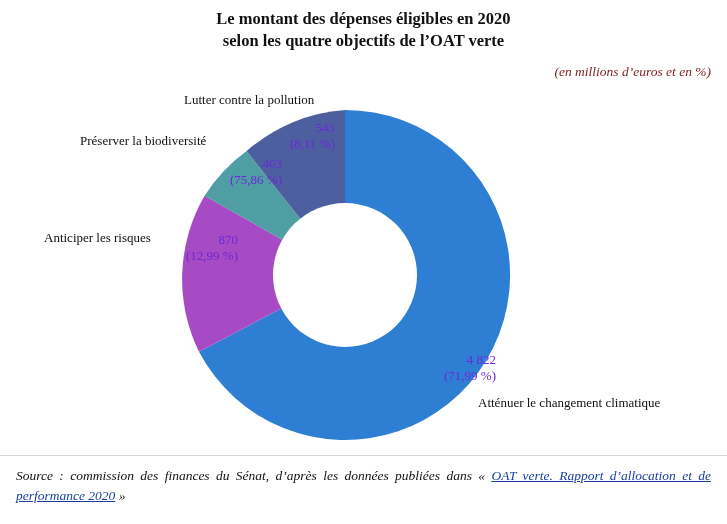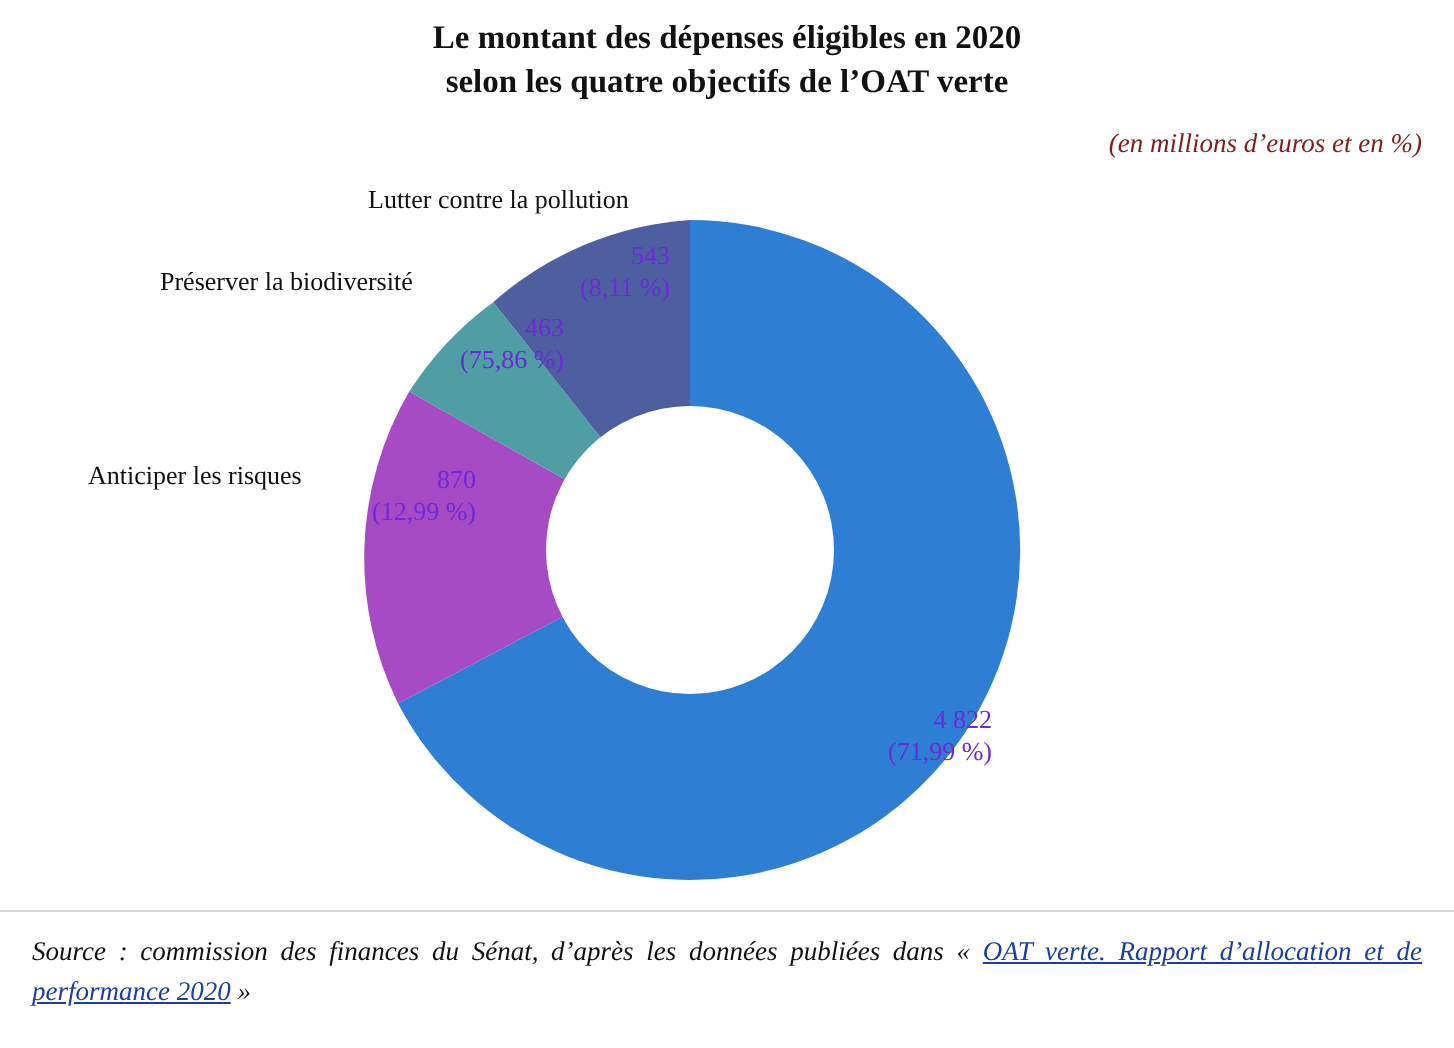--- a/index.html
+++ b/index.html
@@ -114,20 +114,21 @@
     <path fill="#4f9ea4" d="M 177 177 L 36.6 97.8 A 165 165 0 0 1 78.6 53.1 Z"></path>
 
     <path fill="#4e5fa0" d="M 177 177 L 78.6 53.1 A 165 165 0 0 1 177 12 Z"></path>
 
     <circle cx="177" cy="177" r="72" fill="#ffffff"></circle>
   </svg>
 
   <div class="lbl lbl-pollution">Lutter contre la pollution</div>
   <div class="lbl lbl-biodiv">Préserver la biodiversité</div>
   <div class="lbl lbl-risques">Anticiper les risques</div>
+  <div class="lbl lbl-climat">Atténuer le changement climatique</div>
 
   <div class="lbl-inner val-pollution">
     <span>543</span><br>
     <span>(8,11 %)</span>
   </div>
   <div class="lbl-inner val-biodiv">
     <span>463</span><br>
     <span>(75,86 %)</span>
   </div>
   <div class="lbl-inner val-risques">

